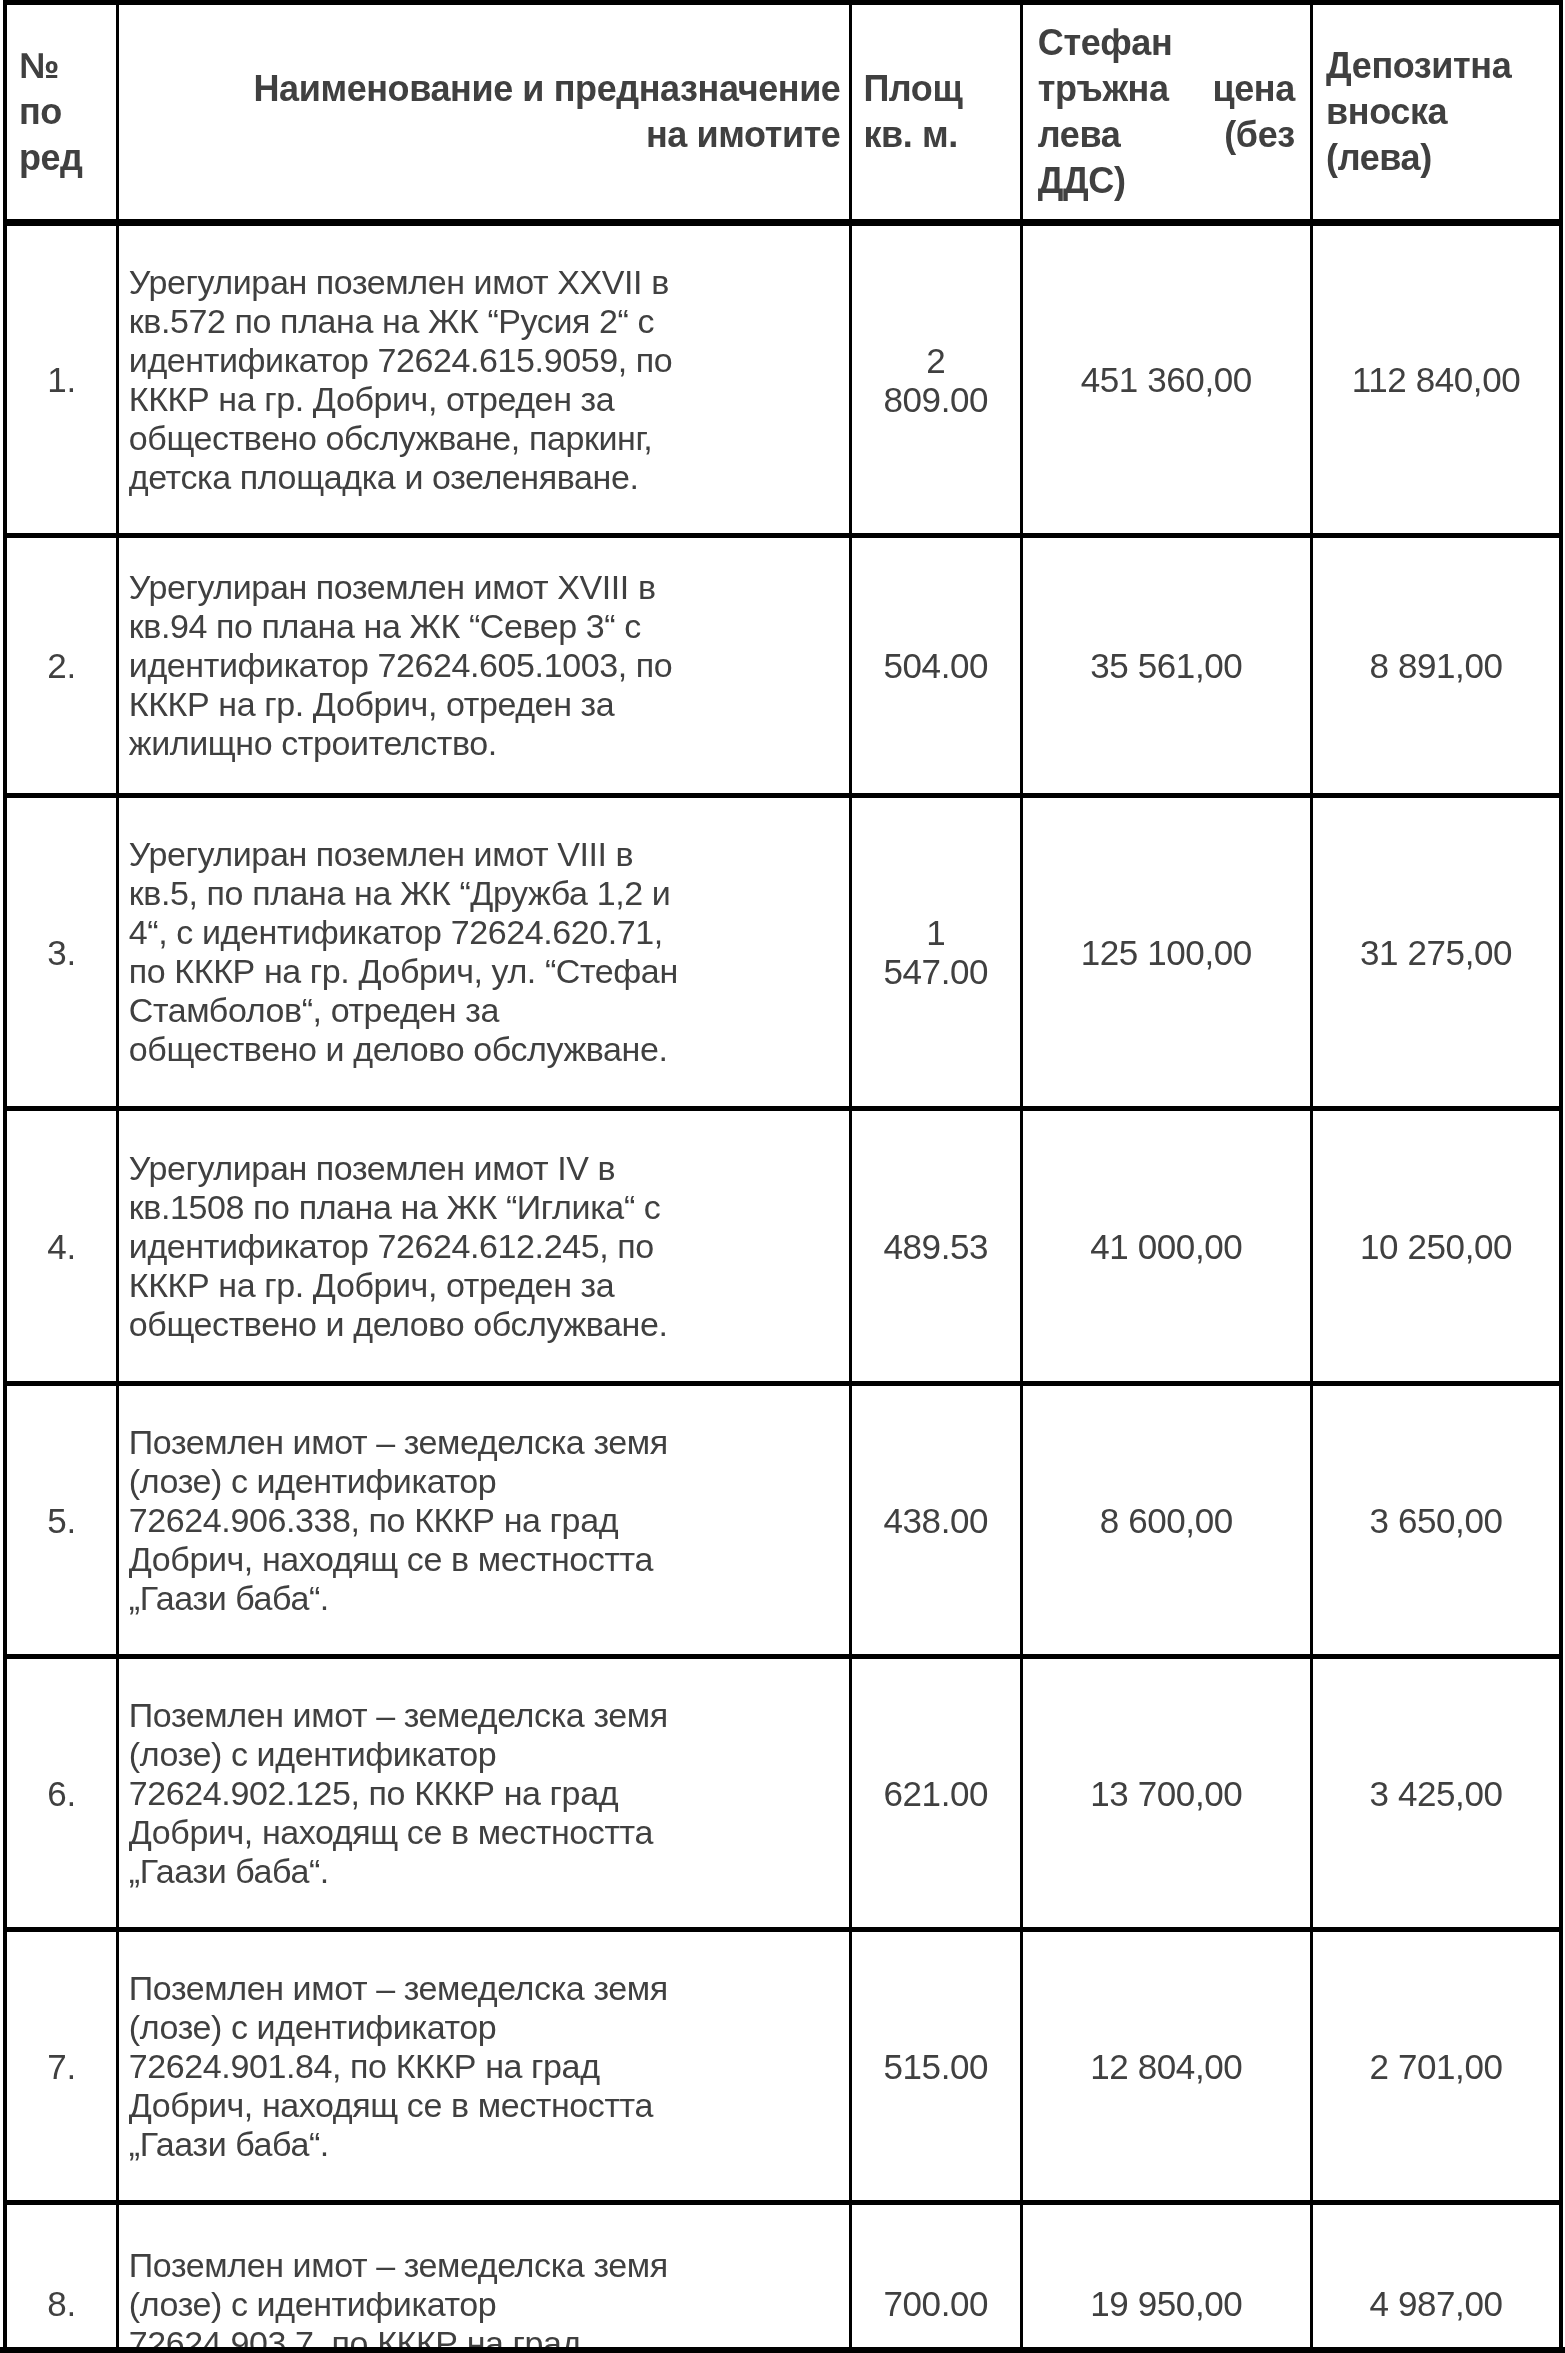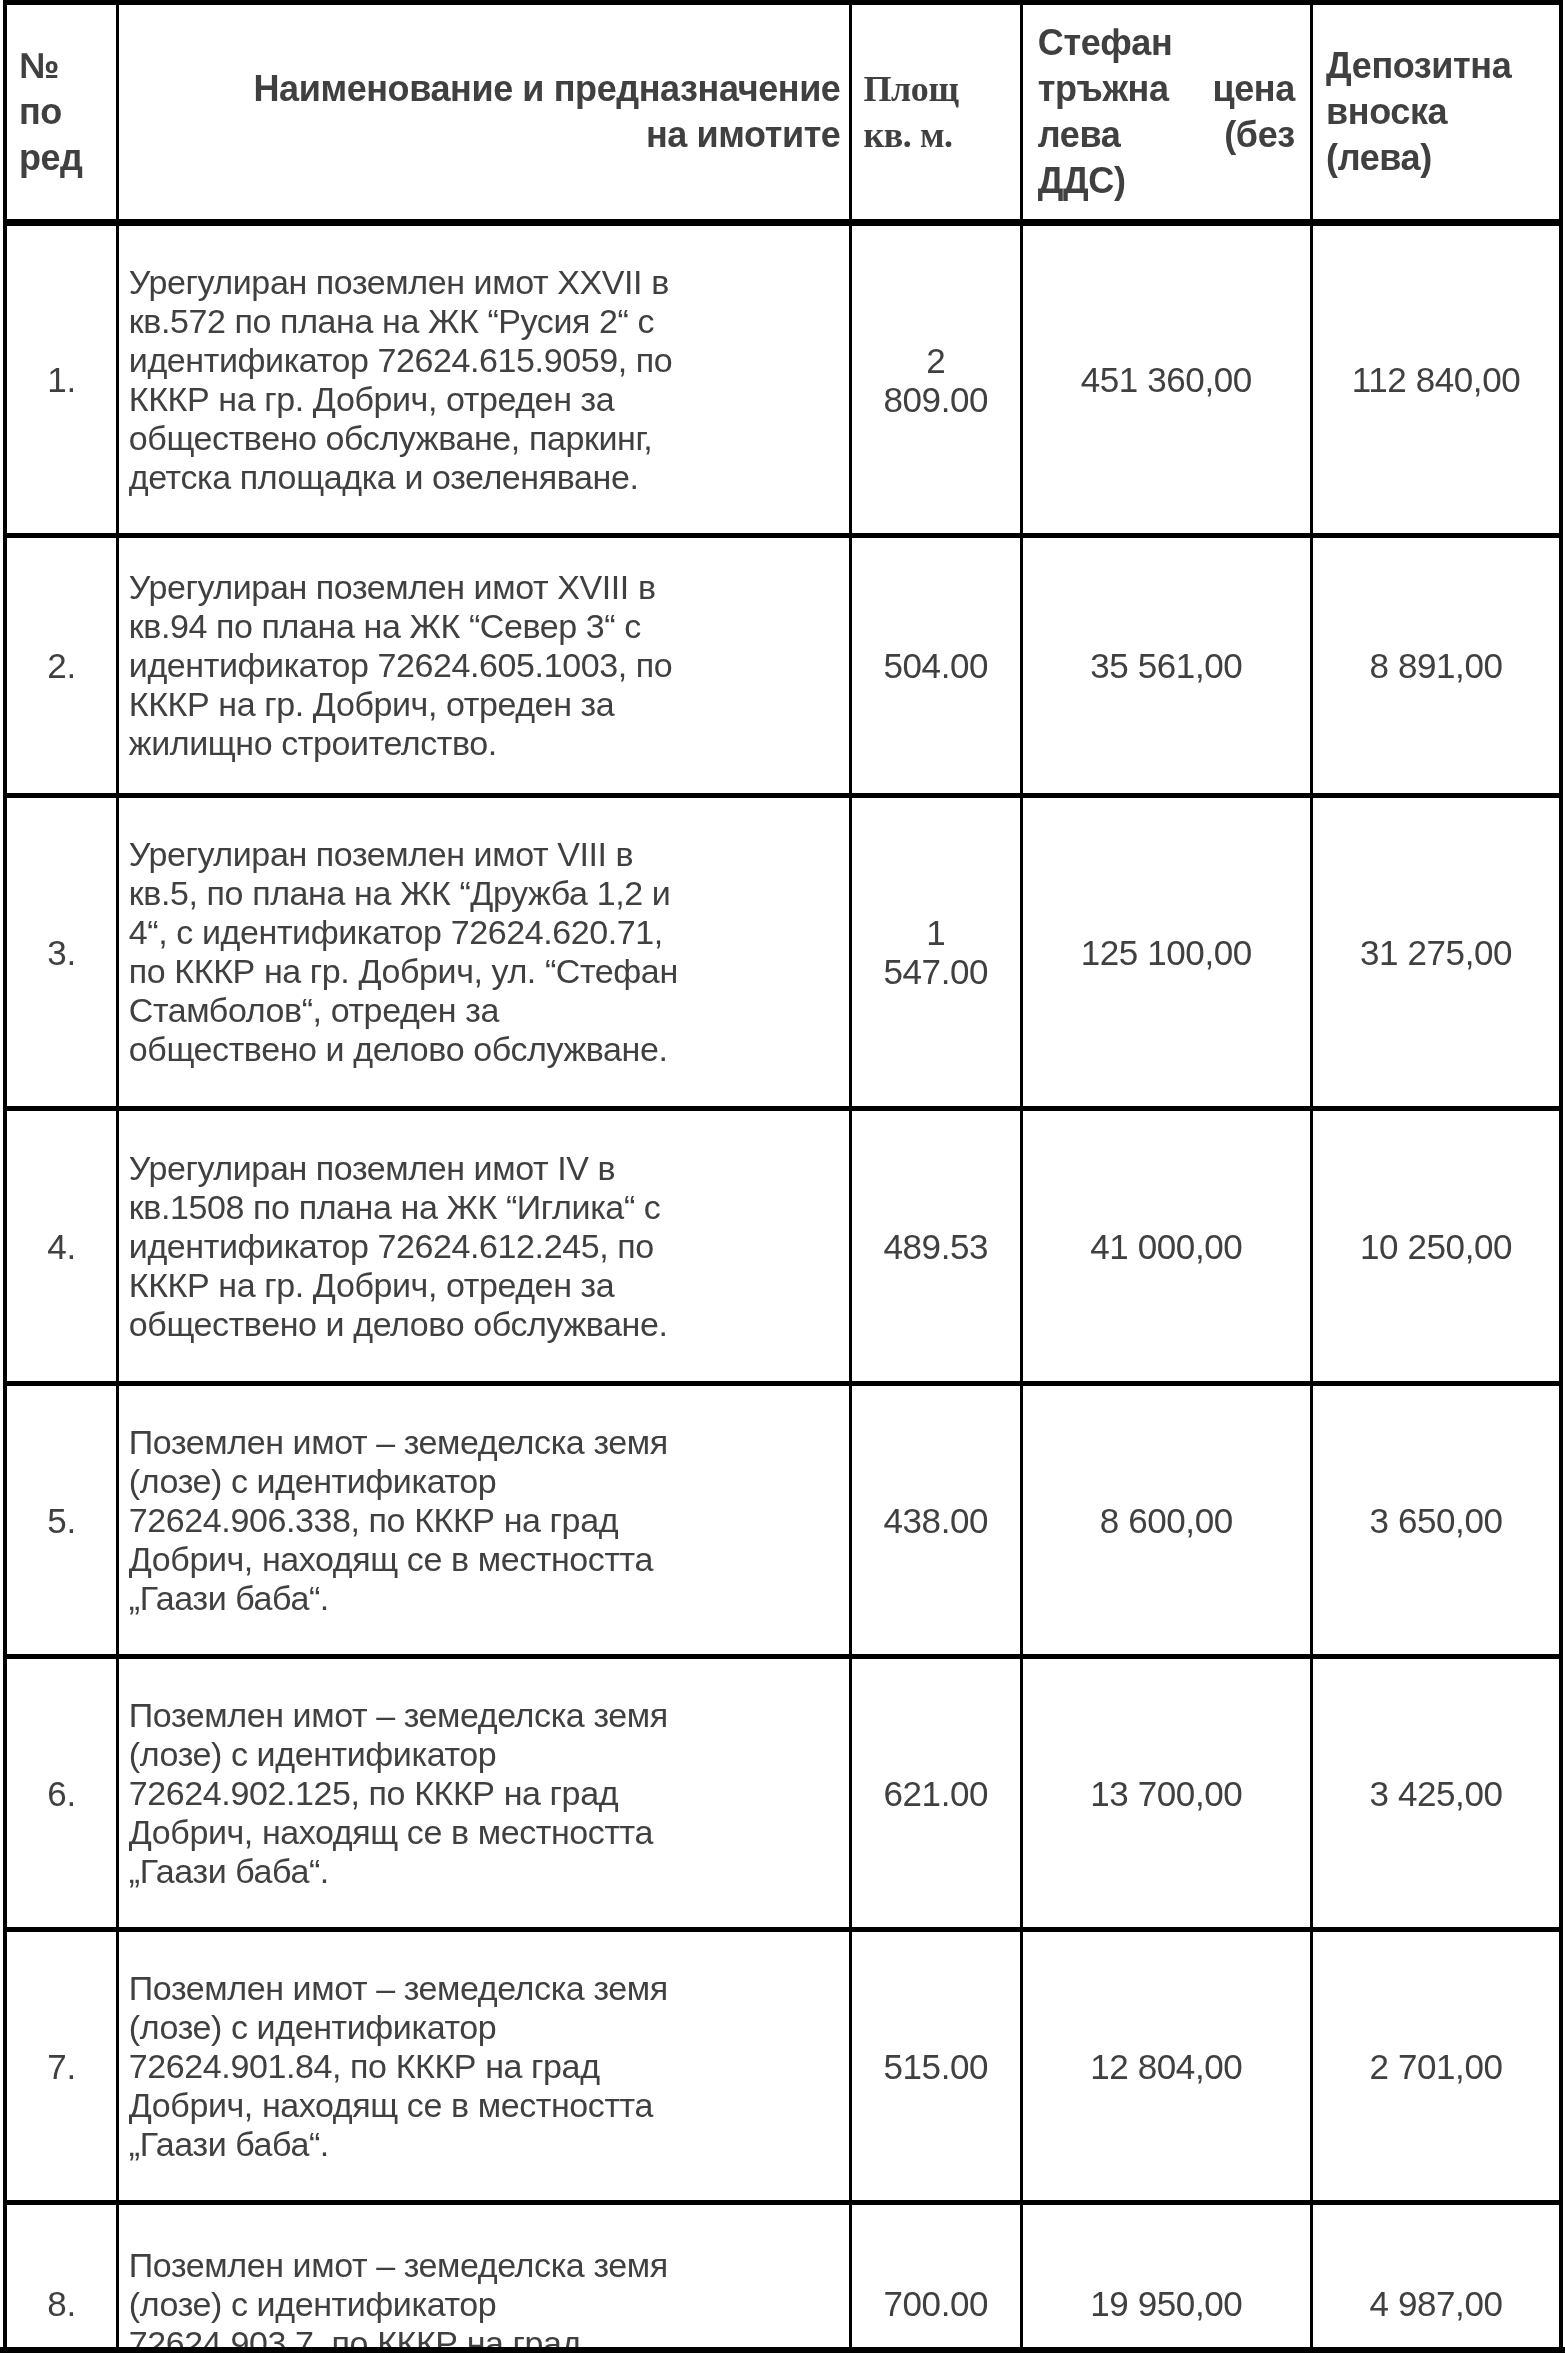--- a/index.html
+++ b/index.html
@@ -32,21 +32,21 @@
   thead th {
     border-bottom-width: 7.5px;
     font-weight: bold;
     font-size: 36px;
     line-height: 46px;
     text-align: left;
     white-space: pre-line;
   }
   th.c-num   { padding: 6.6px 5px 6.6px 11.6px; }
   th.c-name  { padding: 6.6px 8.3px 6.6px 10px; text-align: right; }
-  th.c-area  { padding: 6.6px 5px 6.6px 11.6px; font-family: Liberation Serif, serif; }
+  th.c-area  { padding: 6.6px 5px 6.6px 11.6px; }
   th.c-price { padding: 6.6px 15px; white-space: normal; text-align: justify; }
   th.c-dep   { padding: 6.6px 5px 6.6px 13.3px; }
 
   tbody td { font-size: 34px; line-height: 39px; }
   td.num  { text-align: center; font-size: 35px; }
   td.desc { text-align: left; padding: 0 8.3px 0 10px; white-space: pre-line; }
   td.val  { text-align: center; white-space: pre-line; font-size: 35px; }
 
   tr.h-head { height: 220px; }
   tr.r0 { height: 313px; }

